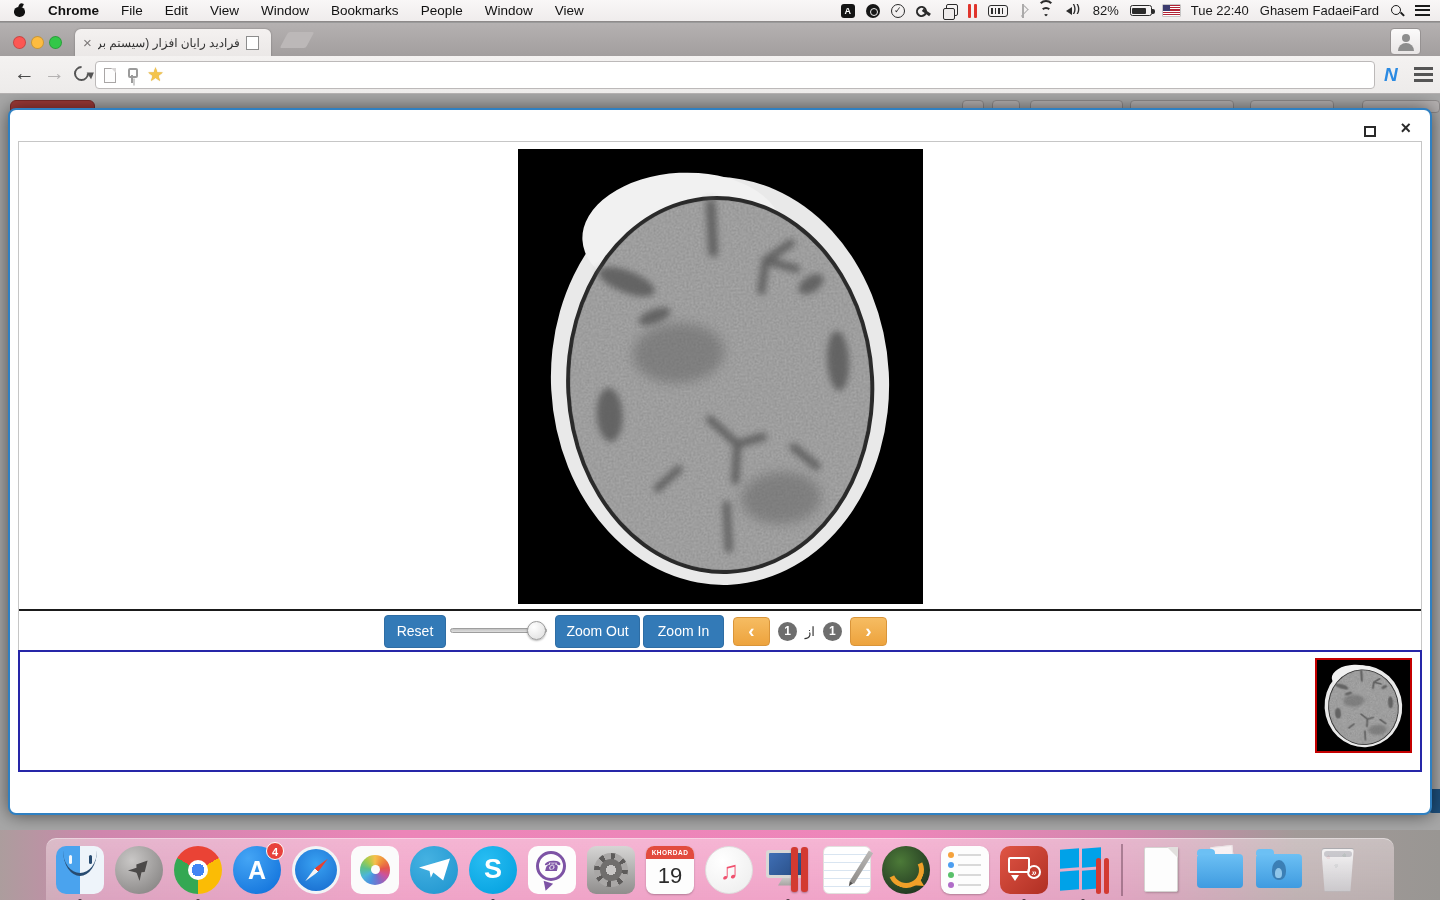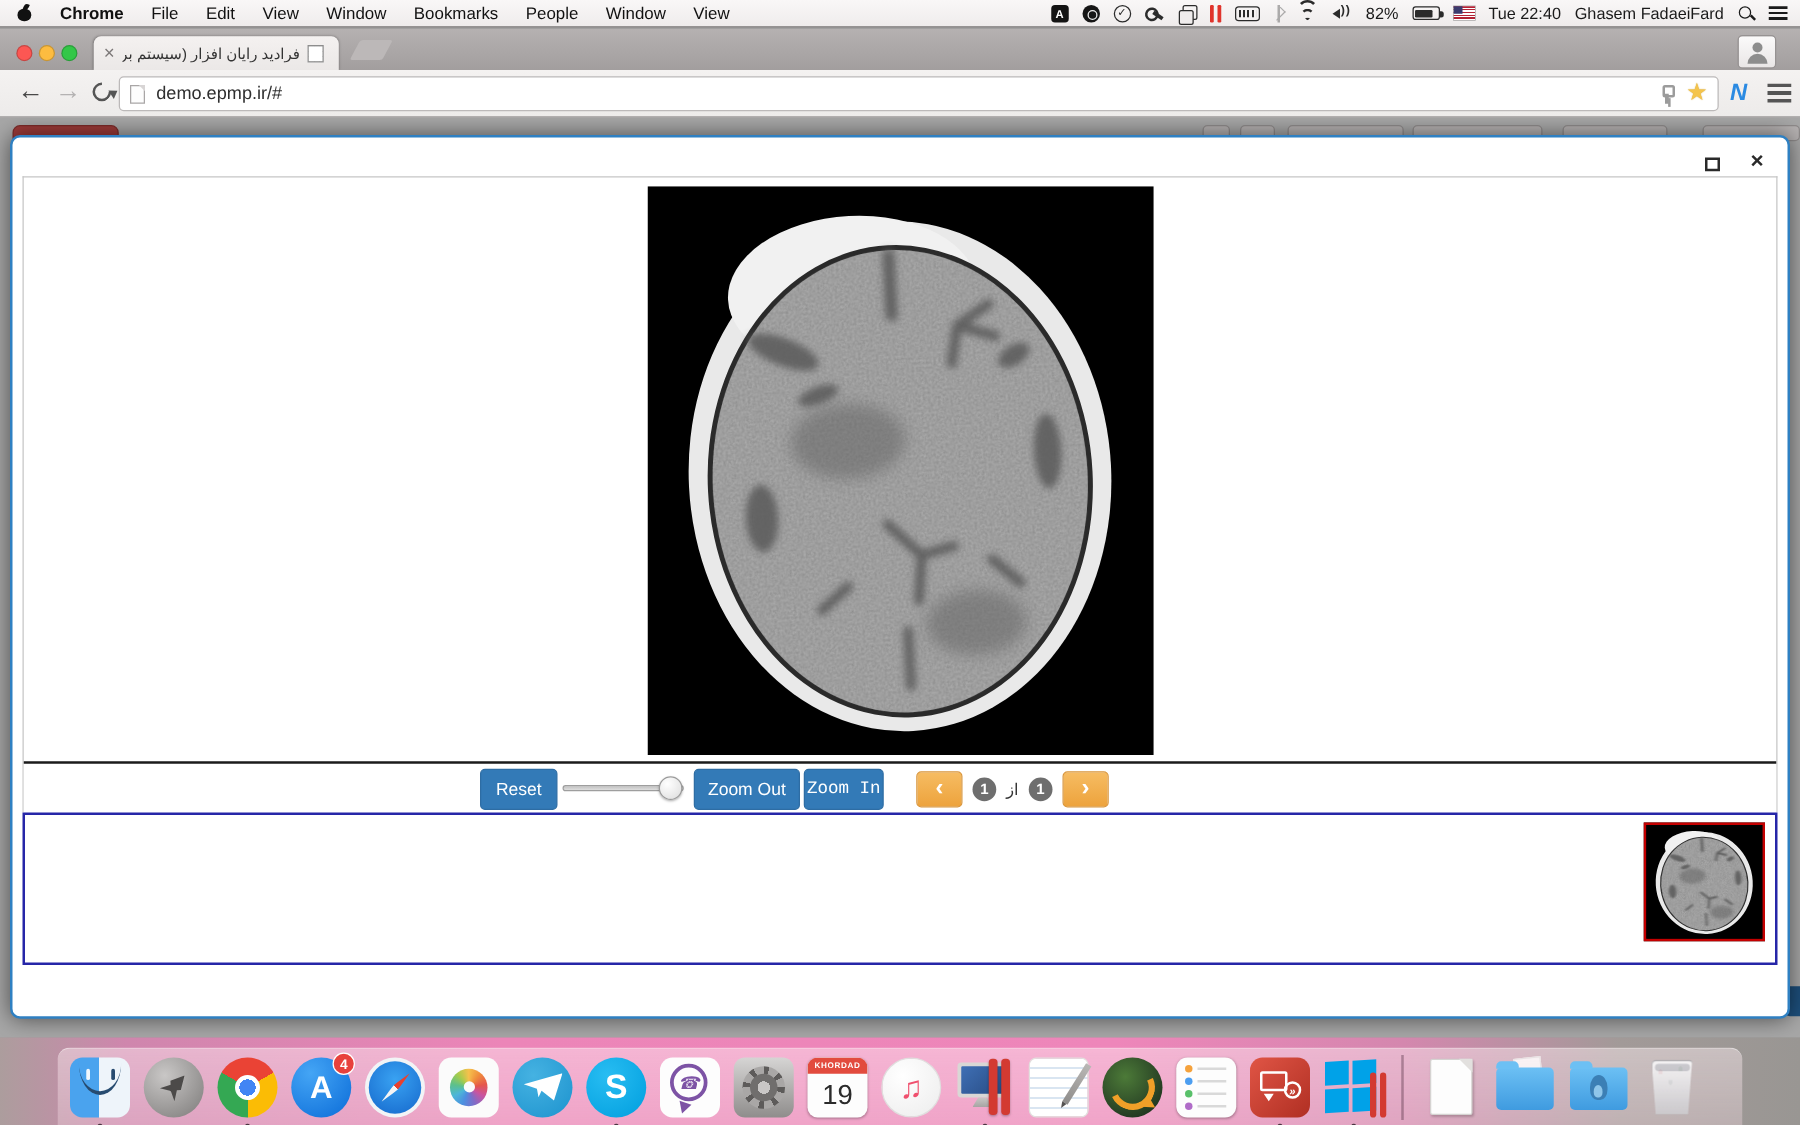--- a/index.html
+++ b/index.html
@@ -111,21 +111,21 @@
 
   .viewer { position:absolute; left:8px; top:31px; width:1404px; height:509px;
     border:1px solid #c6c6c6; border-bottom:none; background:#fff; }
   .ct-main { display:block; margin:7px auto 0 auto; width:405px; height:455px; }
 
   .ctrlbar { position:absolute; left:0; bottom:0; width:100%; height:41px; border-top:2px solid #1b1b1b; background:#fff; }
   .btn-blue { position:absolute; top:4px; height:33px; background:#337ab7; border:1px solid #2e6da4; border-radius:4px;
     color:#fff; font-size:14px; text-align:center; line-height:31px; cursor:pointer; }
   .b-reset { left:365px; width:62px; }
   .b-zoomout { left:536px; width:85px; }
-  .b-zoomin { left:624px; width:64px;font-family:Liberation Mono, monospace; }
+  .b-zoomin { left:624px; width:81px; }
   .slider-track { position:absolute; left:431px; top:17px; width:97px; height:5px;
     background:linear-gradient(#c2c2c2,#dedede); border:1px solid #9e9e9e; border-radius:3px; }
   .slider-handle { position:absolute; left:76px; top:-8px; width:19px; height:19px; border-radius:50%;
     background:radial-gradient(circle at 35% 30%,#ffffff,#dcdcdc); border:1px solid #9a9a9a; box-shadow:0 1px 2px rgba(0,0,0,.3); }
   .pager { position:absolute; left:714px; top:4px; height:33px; display:flex; align-items:center; gap:8px; }
   .btn-orange { width:37px; height:29px; background:linear-gradient(#f6bc62,#eda33d); border:1px solid #d9953a; border-radius:4px;
     color:#fff; font-size:19px; font-weight:bold; text-align:center; line-height:26px; cursor:pointer; }
   .badge { width:19px; height:19px; border-radius:50%; background:#6e6e6e; color:#fff; font-size:12px; font-weight:bold;
     text-align:center; line-height:19px; }
   .of-label { font-size:13px; color:#333; }
@@ -364,21 +364,20 @@
       <span class="shoulders"></span>
     </div>
   </div>
 
   <div class="toolbar">
     <span class="nav-ico back">←</span>
     <span class="nav-ico fwd">→</span>
     <span class="reload"></span>
     <div class="urlbar">
       <span class="page-ico"></span>
-      <span class="url-text">demo.epmp.ir/#</span>
       <span class="key-ico"></span>
       <span class="star-ico">★</span>
     </div>
     <span class="ext-n">N</span>
     <span class="menu-burger"></span>
   </div>
 
   <div class="pagebg">
     <div class="bg-redtab"></div>
     <div class="bg-btn" style="left:962px;width:22px;"></div>

